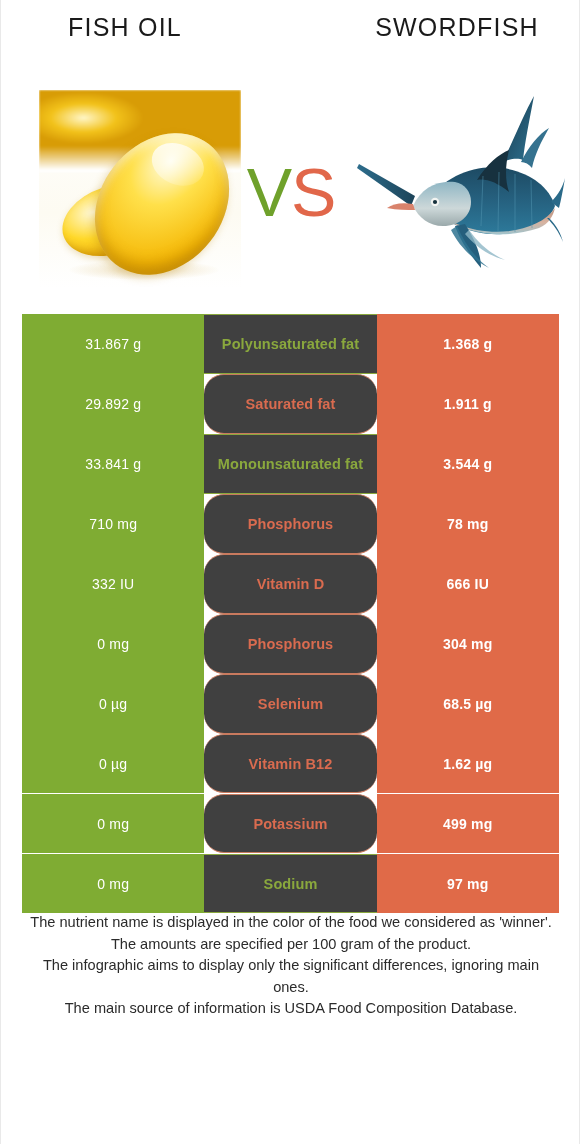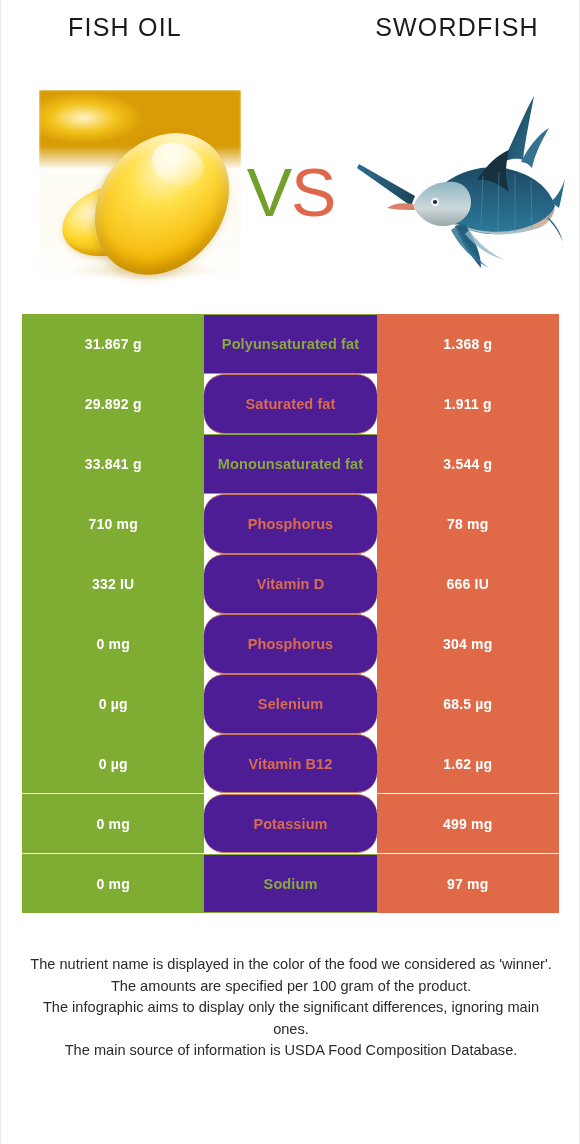--- a/index.html
+++ b/index.html
@@ -165,26 +165,26 @@
     display: flex;
     align-items: center;
     justify-content: center;
     box-sizing: border-box;
   }
   .cell-left {
     width: 196px;
     background: #7FAC33;
     color: #ffffff;
     font-size: 14px;
-    font-weight: 700;
+    font-weight: 400;
     letter-spacing: .2px;
   }
   .cell-mid {
     width: 185px;
-    background: #4c1d95;
+    background: #404040;
     font-size: 14.5px;
     font-weight: 700;
     letter-spacing: .1px;
     border-top: 1px solid transparent;
     border-bottom: 1px solid transparent;
     text-align: center;
   }
   .cell-right {
     width: 196px;
     background: #E06A48;
@@ -203,21 +203,21 @@
     color: #D96B4F;
     border-top-color: #C97A5E;
     border-bottom-color: #C97A5E;
     border-radius: 20px;
   }
 
   
   .footer {
     position: absolute;
     left: 0;
-    top: 954px;
+    top: 912px;
     width: 580px;
     padding: 0 24px;
     box-sizing: border-box;
     text-align: center;
     font-size: 14.6px;
     line-height: 21.5px;
     color: #2b2b2b;
     font-weight: 400;
   }
   .footer p { margin: 0; }

